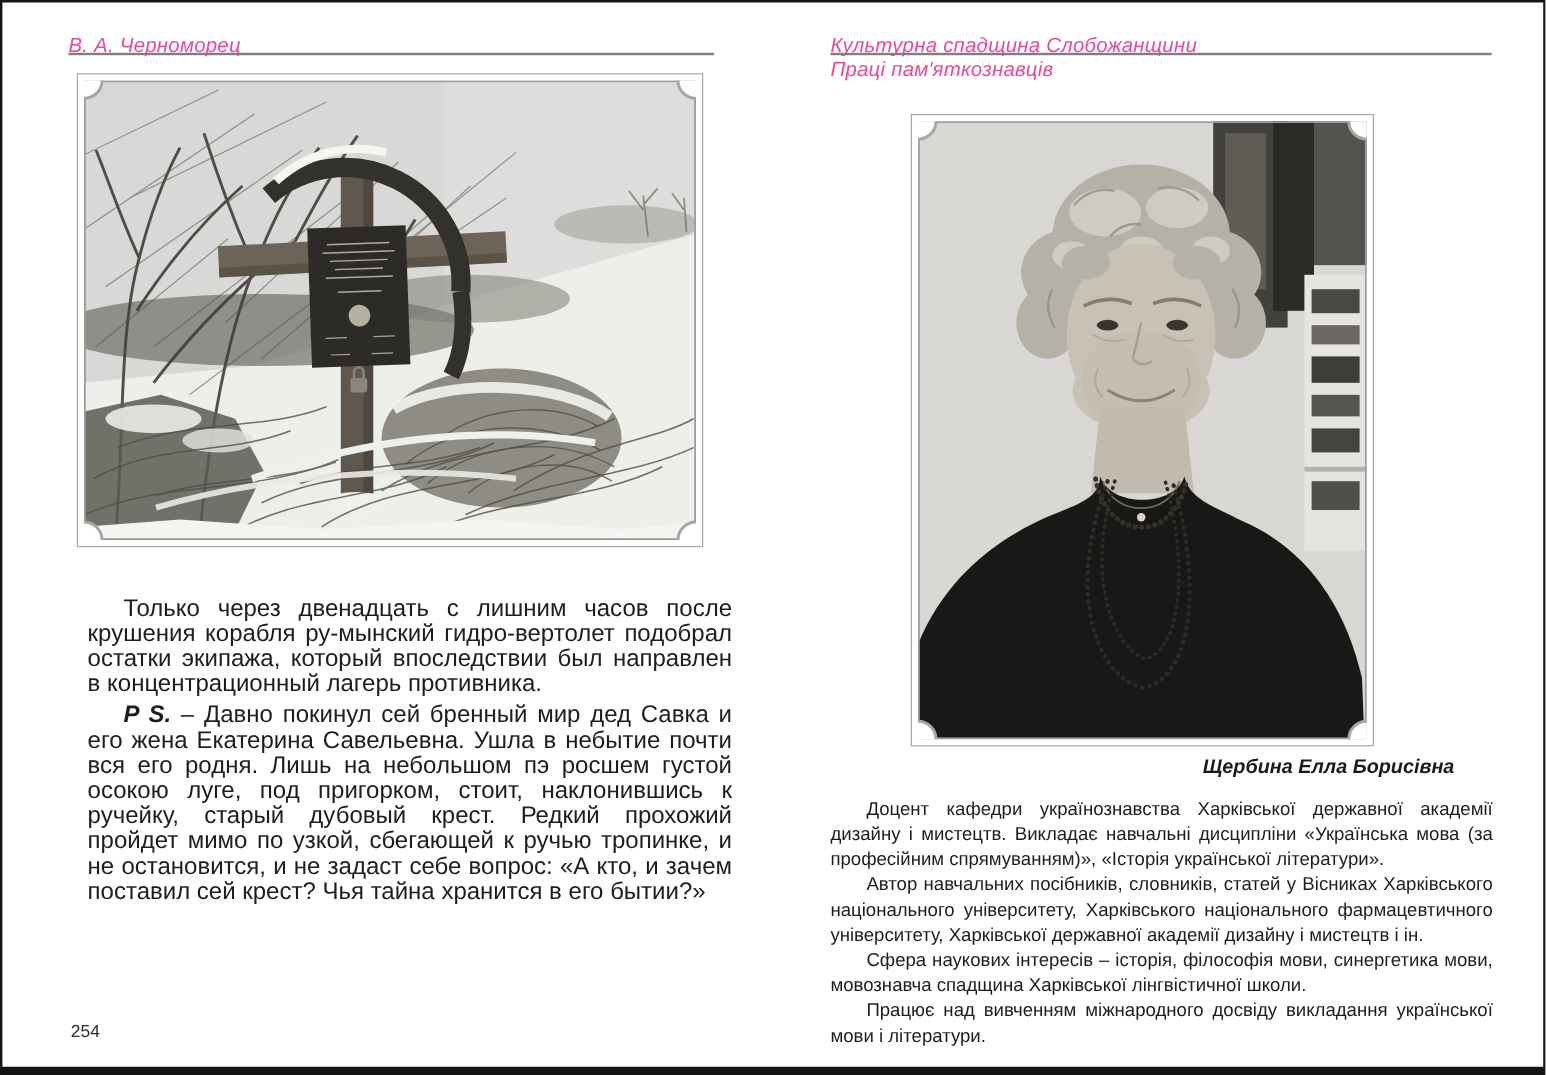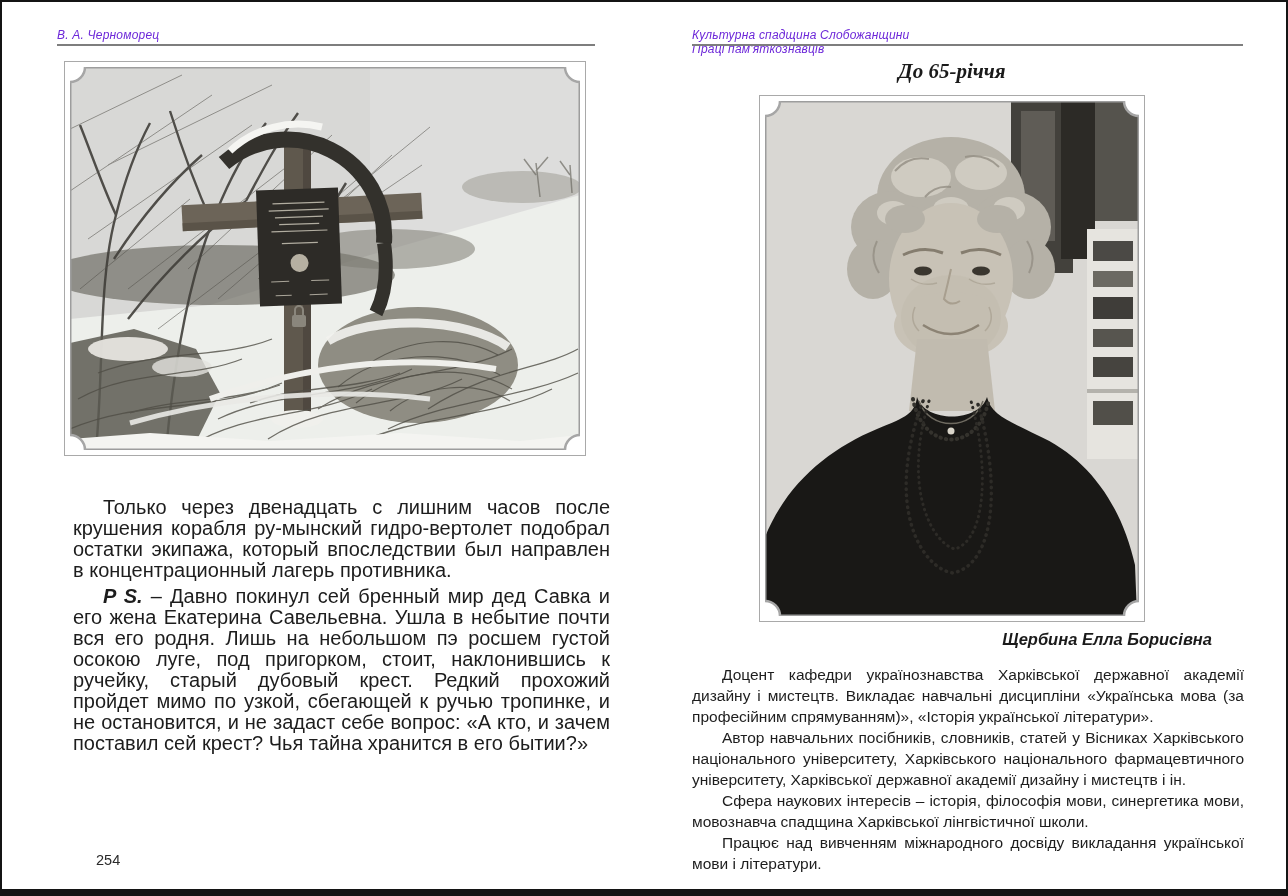--- a/index.html
+++ b/index.html
@@ -2,21 +2,21 @@
 <html><head>
 <meta charset="utf-8">
 <style>
   html,body { margin:0; padding:0; background:#ffffff; }
   .sheet {
     position:relative; width:1288px; height:896px; box-sizing:border-box;
     background:#ffffff; overflow:hidden;
     border:2px solid #141414; border-bottom:7px solid #141414;
     font-family:"Liberation Sans", sans-serif; color:#1c1c1c;
   }
-  .running-head { position:absolute; top:26px; font-style:italic; font-size:12px; color:#6d28d9; letter-spacing:.2px; }
+  .running-head { position:absolute; top:26px; font-style:italic; font-size:17px; color:#ec4899; letter-spacing:.2px; }
   .rh-left  { left:55px; width:537px; }
   .rh-right { left:690px; width:551px; display:flex; justify-content:space-between;flex-direction:column; }
   .rule { position:absolute; top:42px; height:2px; background:#7e7e7e; }
   .rule-left  { left:55px;  width:538px; }
   .rule-right { left:690px; width:551px; }
 
   .photo-frame { position:absolute; background:#fff; border:1px solid #a9a9a9; padding:5px; }
   .photo-frame svg { display:block; }
   .pf-left  { left:62px;  top:59px; }
   .pf-right { left:757px; top:93px; }
@@ -28,21 +28,21 @@
   .para2 b { font-weight:bold;font-style:italic; }
 
   .anniv { position:absolute; left:690px; top:57px; width:520px; margin:0; text-align:center;
     font-family:"Liberation Serif", serif; font-style:italic; font-weight:bold; font-size:21px; color:#1a1a1a; }
   .caption { position:absolute; left:690px; top:628px; width:520px; text-align:right;
     font-style:italic; font-weight:bold; font-size:16.5px; color:#1a1a1a; }
   .bio { position:absolute; left:690px; top:662px; width:552px; }
   .bio p { margin:0; font-size:15.5px; line-height:21px; text-align:justify; text-indent:30px; color:#1d1d1d; }
 
   .pagenum { position:absolute; font-size:14.5px; color:#2a2a2a; }
-  .pn-left  { left:57px; top:850px;margin-left:37px; }
+  .pn-left  { left:57px; top:850px; }
   .pn-right { right:50px; top:897px; }
 </style>
 </head>
 <body>
 
 <div class="sheet">
 
   <div class="running-head rh-left">
     <span>В. А. Черноморец</span>
   </div>
@@ -152,21 +152,20 @@
   <p class="ru-para para2"><b>P S.</b><span> – Давно покинул сей бренный мир дед Савка и его жена Екатерина Савельевна. Ушла в небытие почти вся его родня. Лишь на небольшом пэ росшем густой осокою луге, под пригорком, стоит, наклонившись к ручейку, старый дубовый крест. Редкий прохожий пройдет мимо по узкой, сбегающей к ручью тропинке, и не остановится, и не задаст себе вопрос: «А кто, и зачем поставил сей крест? Чья тайна хранится в его бытии?»</span></p>
 
   <div class="pagenum pn-left">254</div>
 
   <div class="running-head rh-right">
     <span>Культурна спадщина Слобожанщини</span>
     <span>Праці пам'яткознавців</span>
   </div>
   <div class="rule rule-right"></div>
 
-  <h2 class="anniv">До 65-річчя</h2>
 
   <div class="photo-frame pf-right">
     <svg width="374" height="515" viewBox="0 0 374 515" aria-hidden="true">
       <rect width="374" height="515" fill="#d9d7d3"></rect>
       <rect x="246" y="0" width="62" height="172" fill="#43413c"></rect>
       <rect x="256" y="10" width="34" height="130" fill="#7b786f" opacity="0.5"></rect>
       <rect x="296" y="0" width="34" height="158" fill="#2c2a26"></rect>
       <rect x="330" y="0" width="44" height="120" fill="#55534d"></rect>
       <rect x="322" y="128" width="52" height="230" fill="#e6e4df"></rect>
       <rect x="328" y="140" width="40" height="20" fill="#4b4945"></rect>

